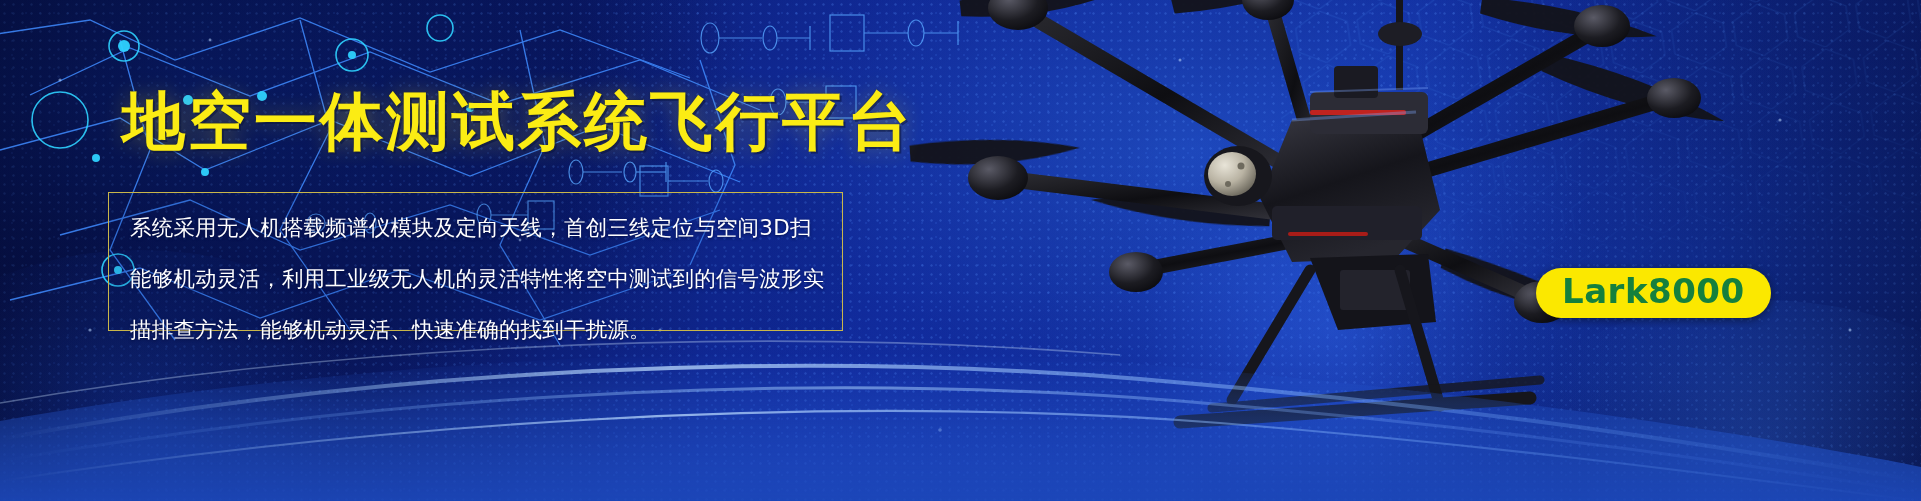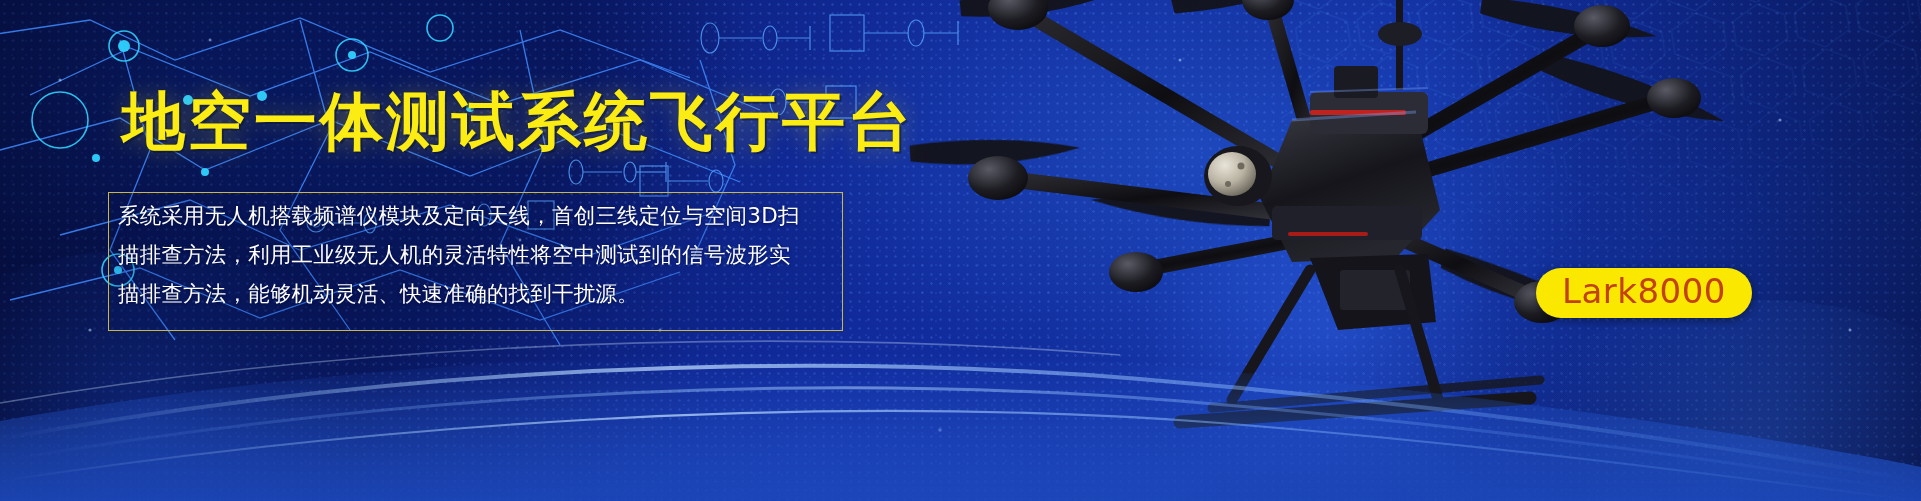--- a/index.html
+++ b/index.html
@@ -113,33 +113,33 @@
     left: 118px;
     top: 196px;
     width: 728px;
     color: #ffffff;
     font-size: 21.5px;
     line-height: 39px;
     letter-spacing: 0.2px;
     font-family: "DejaVu Sans", "Liberation Sans", sans-serif;
     text-shadow: 0 1px 3px rgba(0,10,60,0.85);
   }
-  .desc-text p { margin: 0; white-space: nowrap; }
+  .desc-text p { margin: 12px; white-space: nowrap; }
 
   
   .badge {
     position: absolute;
     left: 1536px;
     top: 268px;
     padding: 6px 26px 8px 26px;
     background: #fbe800;
     border-radius: 26px;
-    color: #c2410c;
+    color: #15803d;
     font-size: 34px;
-    font-weight: 400;
+    font-weight: 700;
     letter-spacing: 0.5px;
     font-family: "DejaVu Sans", "Liberation Sans", sans-serif;
     box-shadow: 0 2px 10px rgba(0,0,0,0.45);
     line-height: 1.05;
   }
 </style>
 </head>
 <body>
 
 <div id="banner">
@@ -367,19 +367,19 @@
     <path d="M0 190 C 340 132, 760 96, 1180 130 C 1520 158, 1780 198, 1921 222" stroke="url(#rg2)" stroke-width="3" fill="none"></path>
     <path d="M0 210 C 360 156, 800 120, 1220 152 C 1540 178, 1790 214, 1921 230" stroke="url(#rg1)" stroke-width="2.2" fill="none"></path>
     <path d="M0 132 C 280 84, 700 50, 1120 84" stroke="#cfe4ff" stroke-opacity="0.35" stroke-width="1.6" fill="none"></path>
   </svg>
 
   <div class="headline">地空一体测试系统飞行平台</div>
 
   <div class="desc-box"></div>
   <div class="desc-text">
     <p>系统采用无人机搭载频谱仪模块及定向天线，首创三线定位与空间3D扫</p>
-    <p>描排查方法，利用工业级无人机的灵活特性将空中测试到的信号波形实</p>
+    <p>能够机动灵活，利用工业级无人机的灵活特性将空中测试到的信号波形实</p>
     <p>描排查方法，能够机动灵活、快速准确的找到干扰源。</p>
   </div>
 
   <div class="badge">Lark8000</div>
 
 </div>
 
 </body></html>

